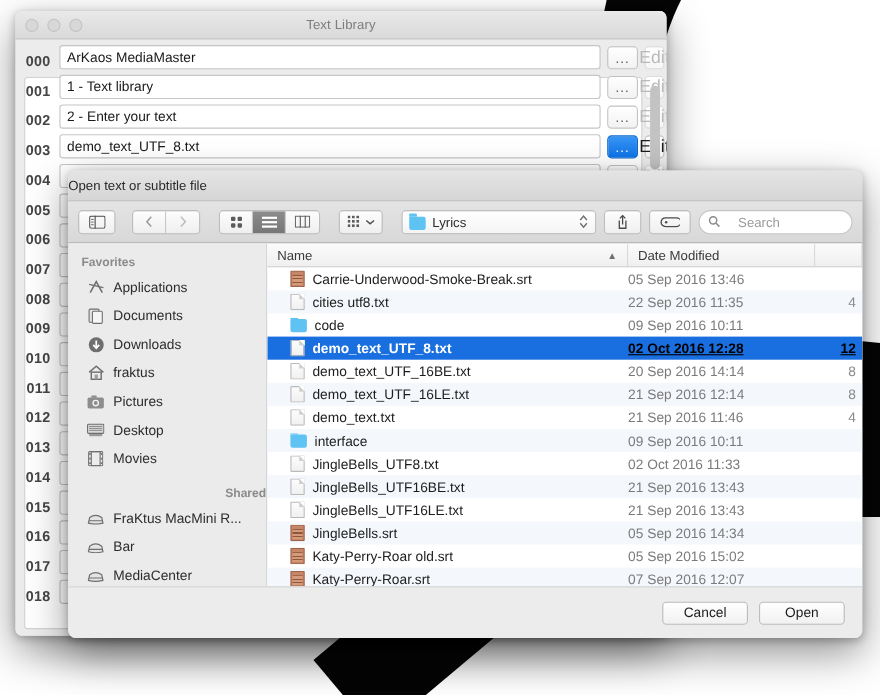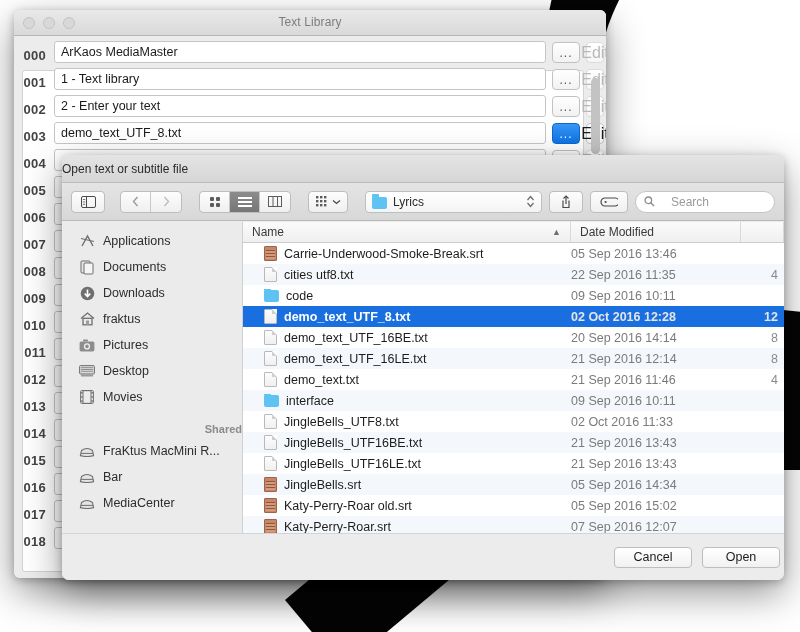--- a/index.html
+++ b/index.html
@@ -123,42 +123,42 @@
   .col-name { width:328px; }
   .col-date { width:170px; }
   .col-size { flex:1; }
   .sortarrow { position:absolute; right:9px; top:5px; font-size:9px; color:#6e6e6e; }
   .fl-row { display:flex; height:21px; align-items:center; font-size:12.5px; color:#1d1d1d; }
   .fl-row.alt { background:#f4f7fb; }
   .fl-row.sel { background:#1a6fe0; color:#fff; }
   .fl-name { width:328px; display:flex; align-items:center; gap:7px; padding-left:21px;
              overflow:hidden; white-space:nowrap; }
   .fl-date { width:170px; color:#7b7b7b; }
-  .fl-row.sel .fl-date, .fl-row.sel .fl-size { color:#e5e5e5; font-weight:bold; }
+  .fl-row.sel .fl-date, .fl-row.sel .fl-size { color:#000000; font-weight:bold;text-decoration:underline; }
   .fl-row.sel .fl-name { font-weight:bold; }
   .fl-size { flex:1; color:#8a8a8a; text-align:right; padding-right:6px; }
 
   
   .ic { width:13px; height:15px; flex:0 0 13px; position:relative; }
   .ic.doc { background:linear-gradient(#fdfdfd,#f0f0f0); border:1px solid #b9b9b9;
             border-radius:1px; }
   .ic.doc:after { content:""; position:absolute; right:-1px; top:-1px;
             border-width:0 5px 5px 0; border-style:solid; border-color:#cfcfcf #ffffff; }
   .ic.srt { background:#c7866a; border:1px solid #9c6348; border-radius:1px; }
   .ic.srt:before { content:""; position:absolute; left:1px; top:3px; right:1px; bottom:1px;
             background:repeating-linear-gradient(#8d5739 0 1px,#d59a7c 1px 3px); }
   .ic.folder { width:15px; height:12px; flex:0 0 15px; background:#5ec3f2;
             border-radius:1px 2px 2px 2px; position:relative; }
   .ic.folder:before { content:""; position:absolute; left:0; top:-3px; width:7px; height:3px;
             background:#5ec3f2; border-radius:1px 1px 0 0; }
 
   #op-footer { position:absolute; left:0; right:0; bottom:0; height:47px;
                background:#ececec; border-top:1px solid #d4d4d4;
                display:flex; align-items:center; justify-content:flex-end;
-               gap:10px; padding-right:4px; }
+               gap:10px; padding-right:16px; }
   .fbtn { min-width:78px; height:21px; border:1px solid #bdbdbd; border-radius:4px;
           background:linear-gradient(#ffffff,#f1f1f1); font-size:12.5px; color:#1c1c1c;
           display:flex; align-items:center; justify-content:center; }
   svg { display:block; }
 </style>
 </head>
 <body>
 
 <div id="backdrop">
   <div class="blk" id="bk-top"></div>
@@ -409,20 +409,21 @@
       <svg width="11" height="11" viewBox="0 0 11 11">
           <circle cx="4.3" cy="4.3" r="3.3" fill="none" stroke="#8c8c8c" stroke-width="1.3"></circle>
           <line x1="6.8" y1="6.8" x2="10" y2="10" stroke="#8c8c8c" stroke-width="1.4"></line>
         </svg>
       <span>Search</span>
     </div>
   </div>
 
   <div id="op-content">
     <div id="op-sidebar">
+        <div class="sb-head">Favorites</div>
         <div class="sb-item">
           <span class="sb-ico">
             <svg width="15" height="14" viewBox="0 0 15 14">
               <path d="M2 12 L7.5 2 L13 12" fill="none" stroke="#6f6f6f" stroke-width="1.4"></path>
               <line x1="1" y1="4.5" x2="14" y2="7.5" stroke="#6f6f6f" stroke-width="1.2"></line>
             </svg>
           </span>
           <span>Applications</span>
         </div>
         <div class="sb-item">

